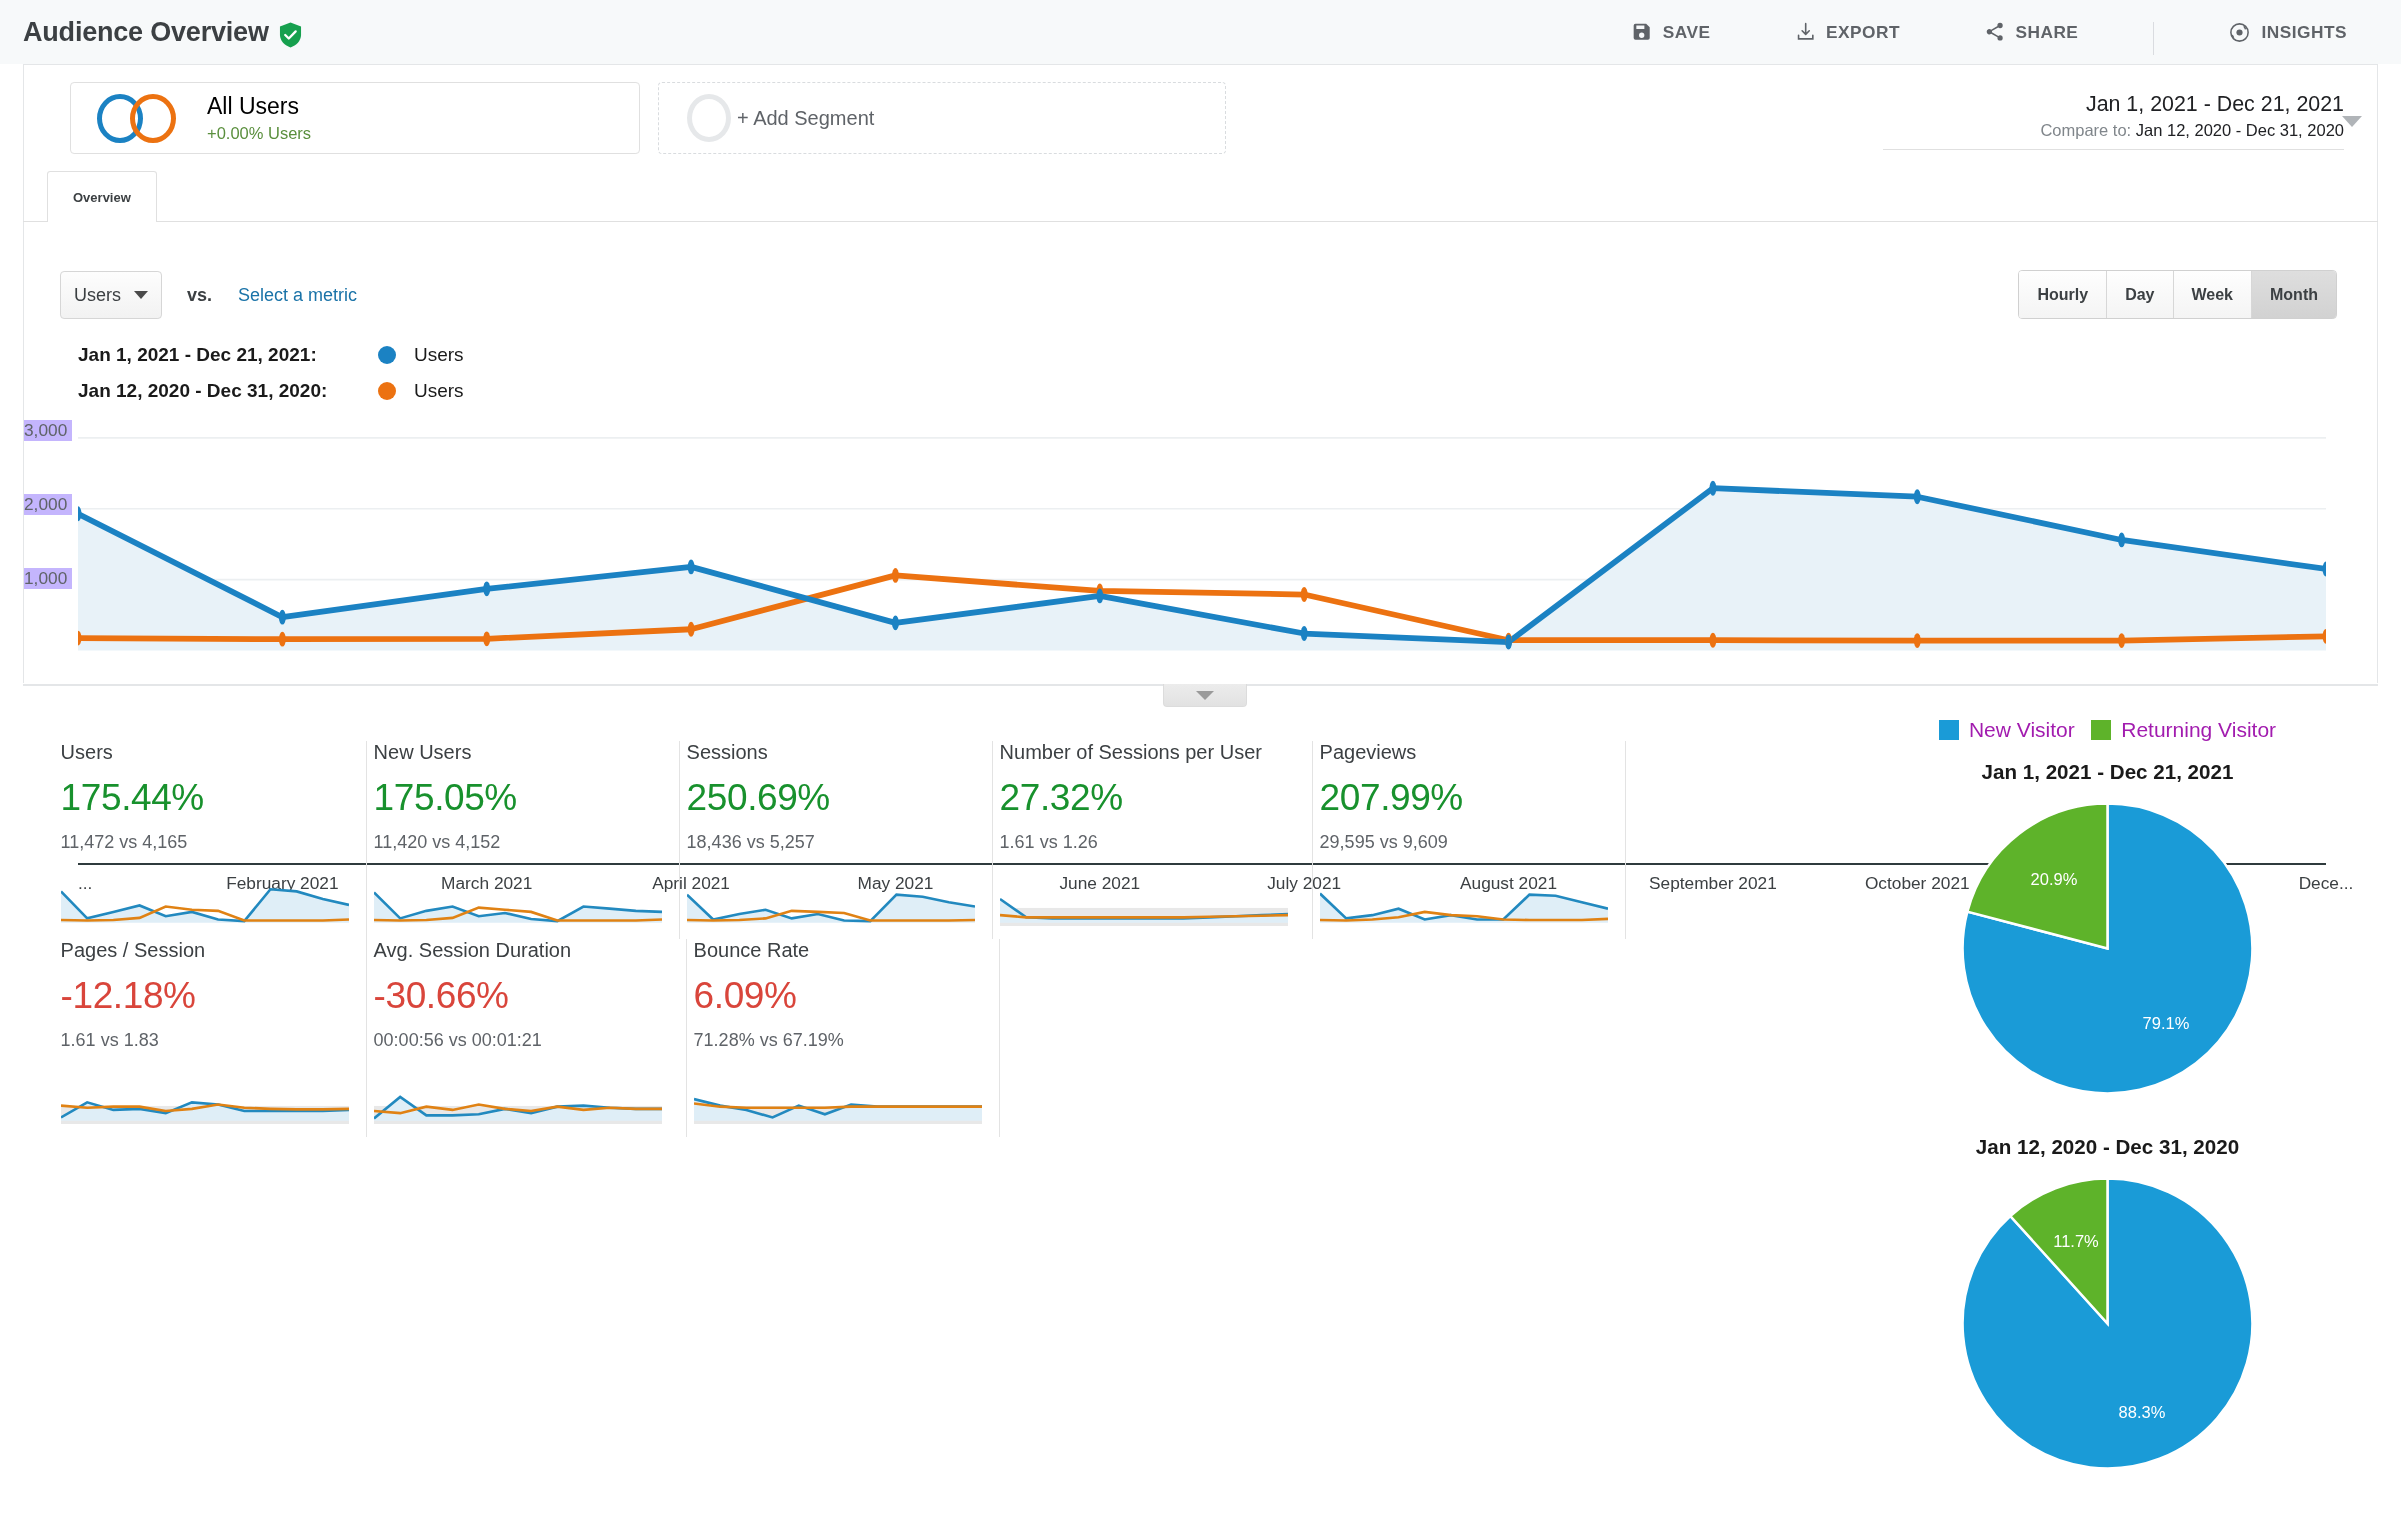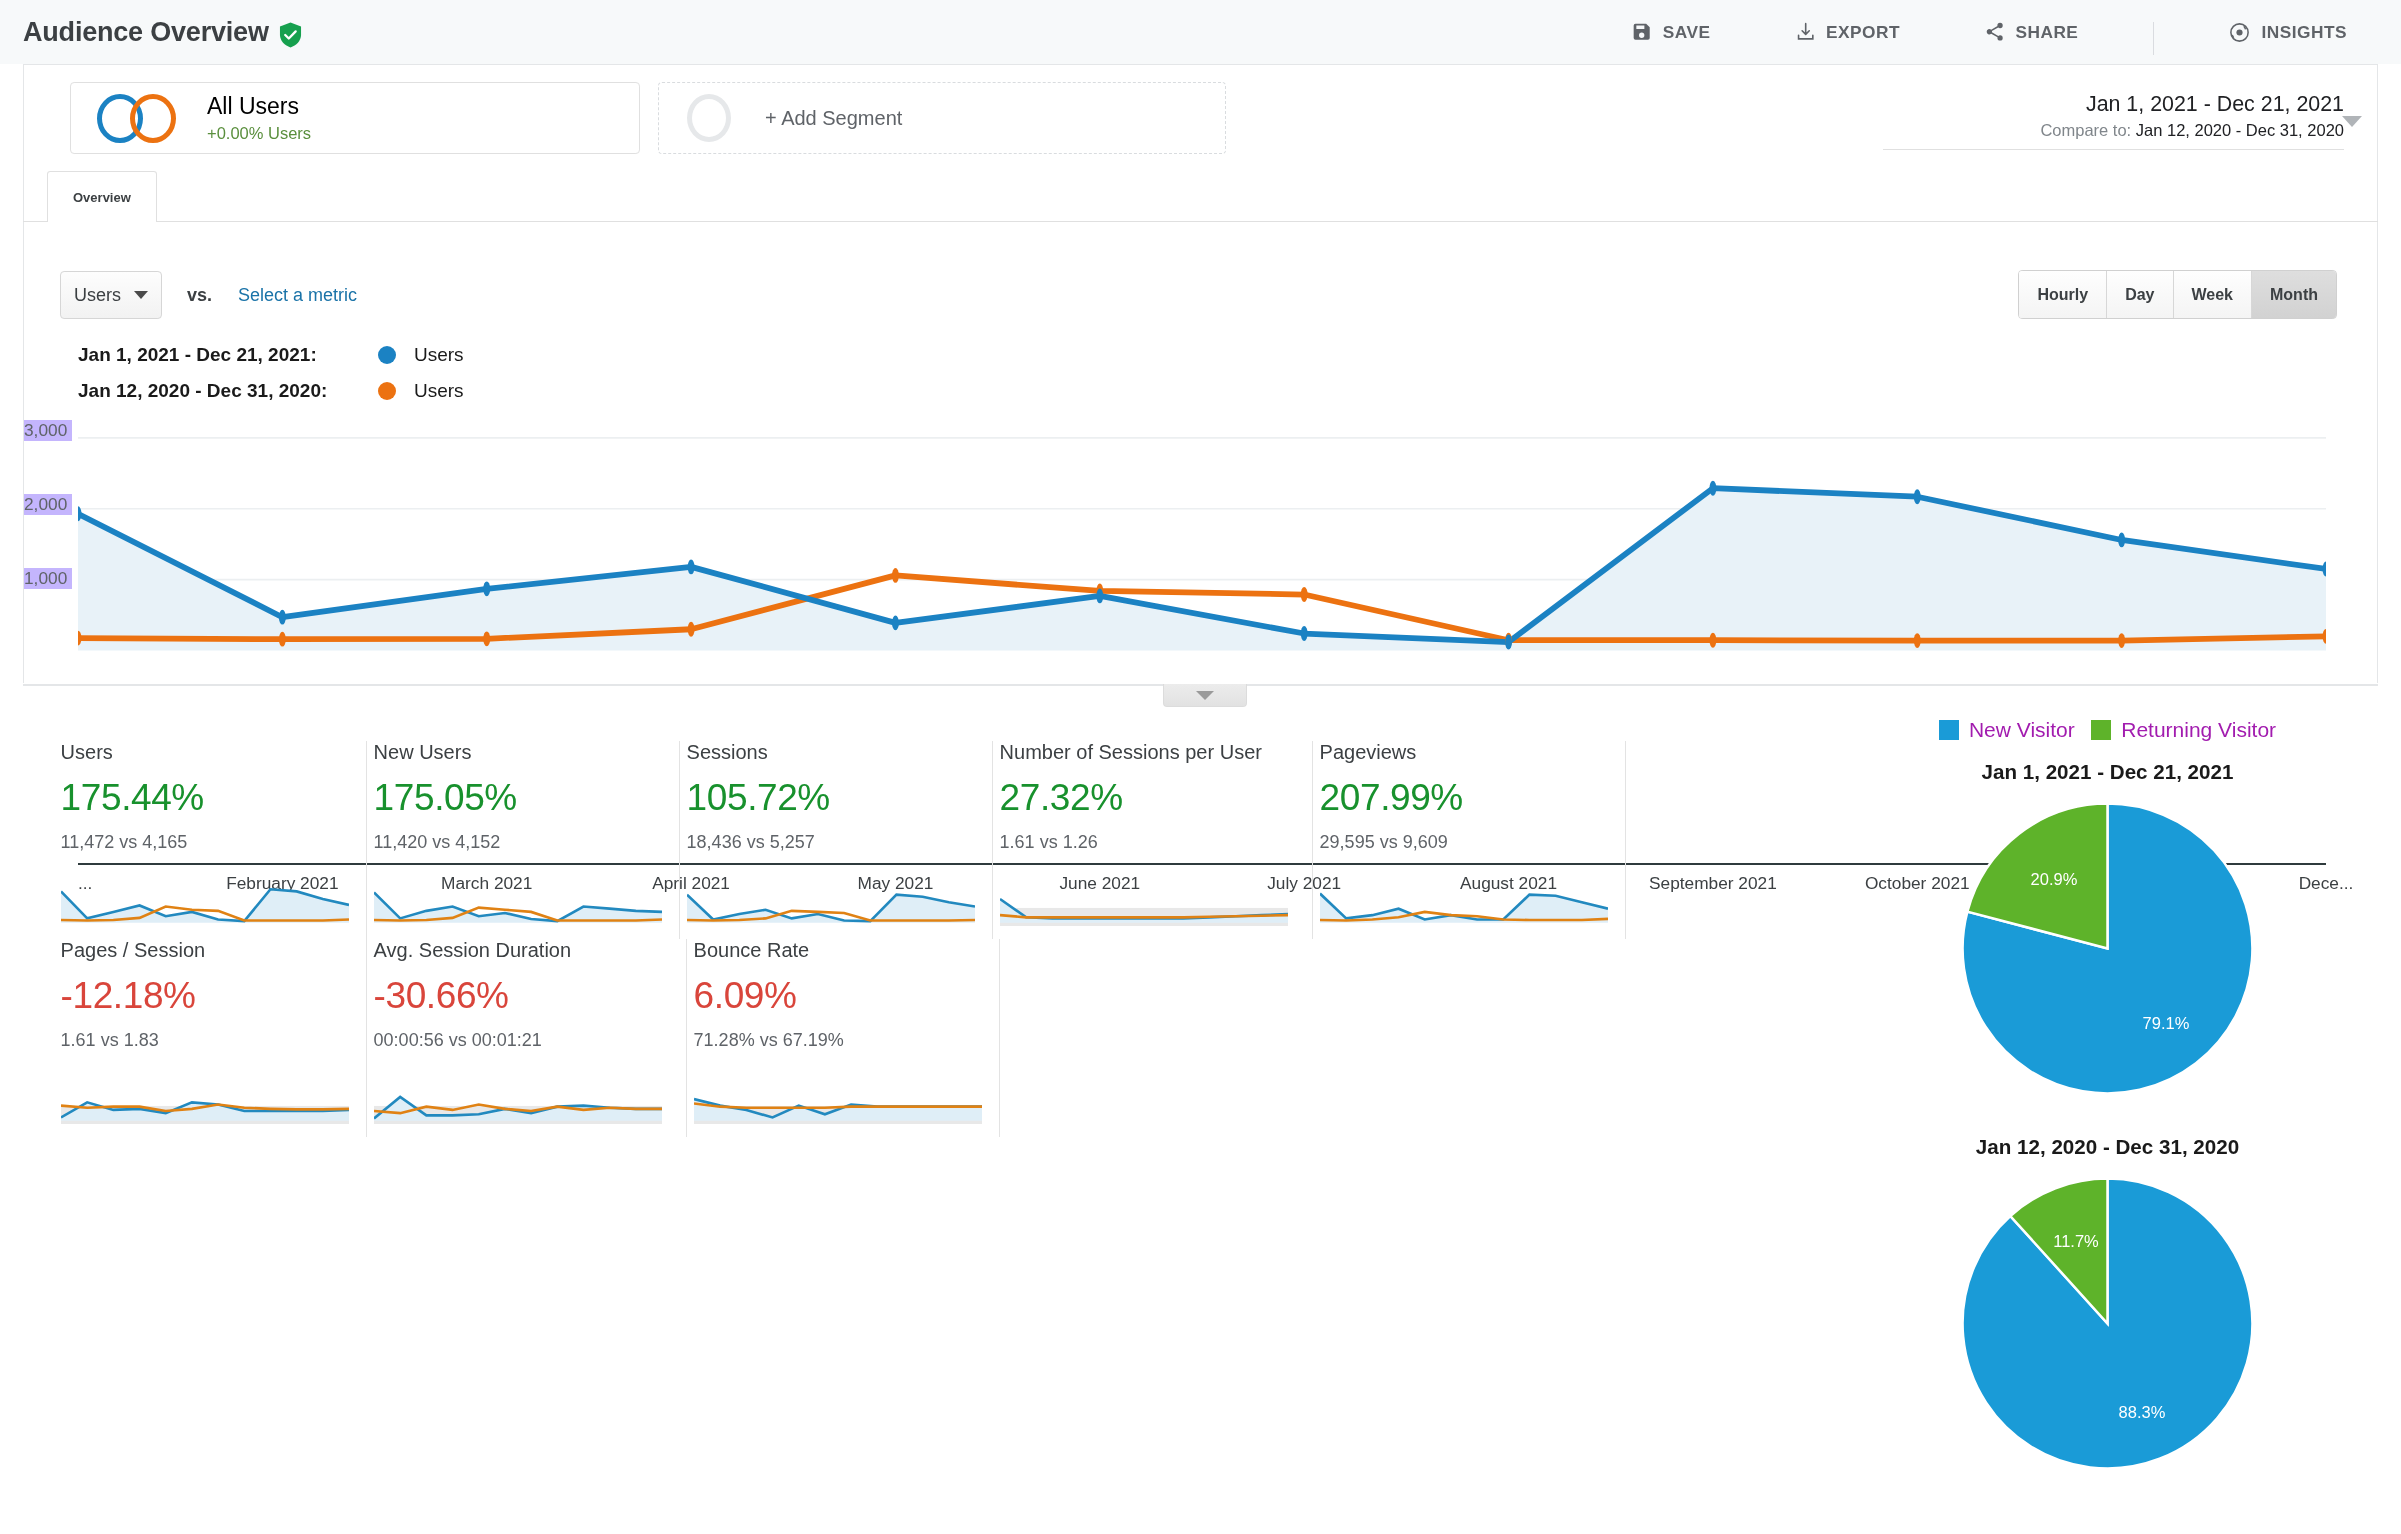--- a/index.html
+++ b/index.html
@@ -57,21 +57,21 @@
 
   .add-seg {
     position: absolute; left: 634px; top: 17.3px; width: 568px; height: 72px;
     border: 1.6px dashed #d9dcdf; border-radius: 4.1px; background: #fff;
     display: flex; align-items: center; padding-left: 28px; cursor: pointer;
   }
   .add-ring {
     width: 44px; height: 48px; border-radius: 50%;
     border: 5px solid #e6e8ea; flex: none;
   }
-  .add-seg-label { margin-left: 34px; font-size: 20px; color: #5f6368; }
+  .add-seg-label { margin-left: 6px; font-size: 20px; color: #5f6368; }
 
   .daterange {
     position: absolute; right: 33px; top: 25px; width: 461px;
     text-align: right; border-bottom: 0.8px solid #e0e0e0; padding-bottom: 6.6px;
     cursor: pointer;
   }
   .dr-main { font-size: 21.4px; color: #202124; line-height: 1.35; }
   .dr-cmp { font-size: 16.5px; color: #202124; line-height: 1.4; }
   .dr-cmp .lbl { color: #80868b; }
   .dr-caret {
@@ -370,21 +370,21 @@
         <div class="card-pct up">175.05%</div>
         <div class="card-sub">11,420 vs 4,152</div>
         <svg class="card-spark" viewBox="0 0 350 56" preserveAspectRatio="none">
           <path d="M 0 15.199999999999996 L 31.81818181818182 46.74285714285714 L 63.63636363636364 37.542857142857144 L 95.45454545454545 32.28571428571429 L 127.27272727272728 44.114285714285714 L 159.0909090909091 40.17142857142857 L 190.9090909090909 47.4 L 222.72727272727272 50.028571428571425 L 254.54545454545456 32.28571428571429 L 286.3636363636364 34.91428571428571 L 318.1818181818182 37.542857142857144 L 350 38.85714285714286  L 350 52 L 0 52 Z" fill="#dfeef7"></path>
           <path d="M 0 15.199999999999996 L 31.81818181818182 46.74285714285714 L 63.63636363636364 37.542857142857144 L 95.45454545454545 32.28571428571429 L 127.27272727272728 44.114285714285714 L 159.0909090909091 40.17142857142857 L 190.9090909090909 47.4 L 222.72727272727272 50.028571428571425 L 254.54545454545456 32.28571428571429 L 286.3636363636364 34.91428571428571 L 318.1818181818182 37.542857142857144 L 350 38.85714285714286 " fill="none" stroke="#2289bf" stroke-width="3.2"></path>
           <path d="M 0 48.714285714285715 L 31.81818181818182 49.371428571428574 L 63.63636363636364 48.714285714285715 L 95.45454545454545 46.08571428571429 L 127.27272727272728 33.599999999999994 L 159.0909090909091 36.22857142857143 L 190.9090909090909 38.85714285714286 L 222.72727272727272 49.371428571428574 L 254.54545454545456 49.371428571428574 L 286.3636363636364 49.371428571428574 L 318.1818181818182 49.371428571428574 L 350 48.05714285714286 " fill="none" stroke="#e08214" stroke-width="3.2"></path>
         </svg>
       </div>
       <div class="card">
         <div class="card-title">Sessions</div>
-        <div class="card-pct up">105.72%</div>
+        <div class="card-pct up">250.69%</div>
         <div class="card-sub">18,436 vs 5,257</div>
         <svg class="card-spark" viewBox="0 0 350 56" preserveAspectRatio="none">
           <path d="M 0 17.82857142857143 L 31.81818181818182 48.05714285714286 L 63.63636363636364 41.48571428571429 L 95.45454545454545 36.22857142857143 L 127.27272727272728 46.74285714285714 L 159.0909090909091 41.48571428571429 L 190.9090909090909 49.371428571428574 L 222.72727272727272 50.028571428571425 L 254.54545454545456 17.82857142857143 L 286.3636363636364 20.457142857142856 L 318.1818181818182 27.028571428571432 L 350 32.28571428571429  L 350 52 L 0 52 Z" fill="#dfeef7"></path>
           <path d="M 0 17.82857142857143 L 31.81818181818182 48.05714285714286 L 63.63636363636364 41.48571428571429 L 95.45454545454545 36.22857142857143 L 127.27272727272728 46.74285714285714 L 159.0909090909091 41.48571428571429 L 190.9090909090909 49.371428571428574 L 222.72727272727272 50.028571428571425 L 254.54545454545456 17.82857142857143 L 286.3636363636364 20.457142857142856 L 318.1818181818182 27.028571428571432 L 350 32.28571428571429 " fill="none" stroke="#2289bf" stroke-width="3.2"></path>
           <path d="M 0 48.714285714285715 L 31.81818181818182 49.371428571428574 L 63.63636363636364 48.714285714285715 L 95.45454545454545 46.74285714285714 L 127.27272727272728 37.542857142857144 L 159.0909090909091 38.85714285714286 L 190.9090909090909 40.17142857142857 L 222.72727272727272 49.371428571428574 L 254.54545454545456 49.371428571428574 L 286.3636363636364 49.371428571428574 L 318.1818181818182 49.371428571428574 L 350 48.714285714285715 " fill="none" stroke="#e08214" stroke-width="3.2"></path>
         </svg>
       </div>
       <div class="card wide">
         <div class="card-title">Number of Sessions per User</div>
         <div class="card-pct up">27.32%</div>

